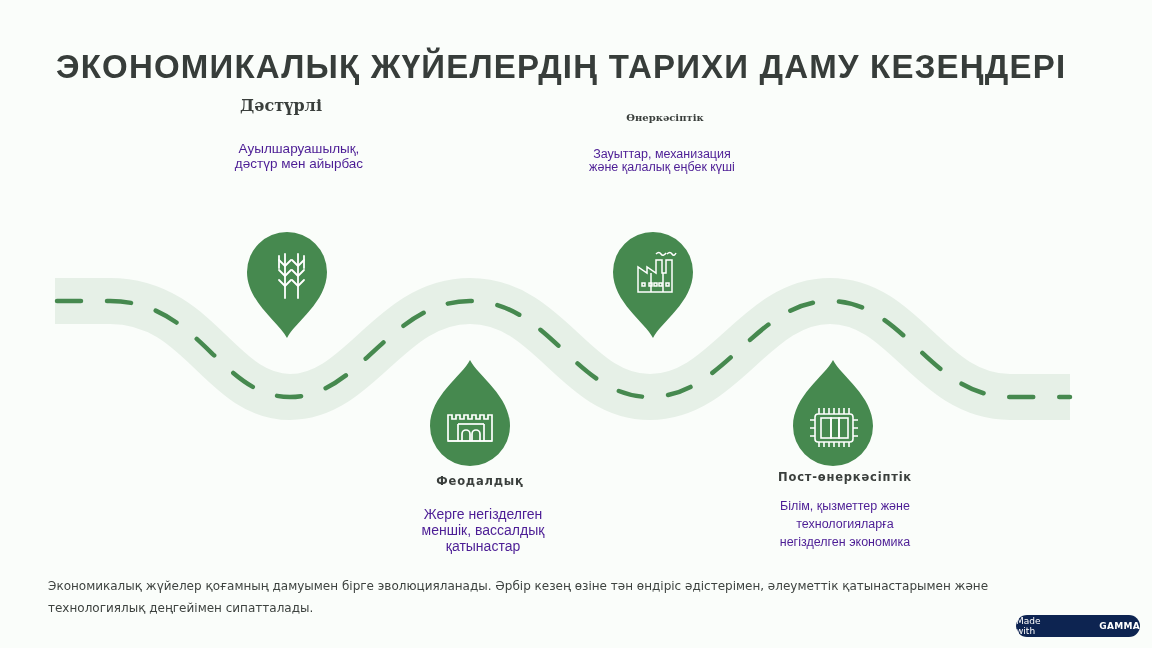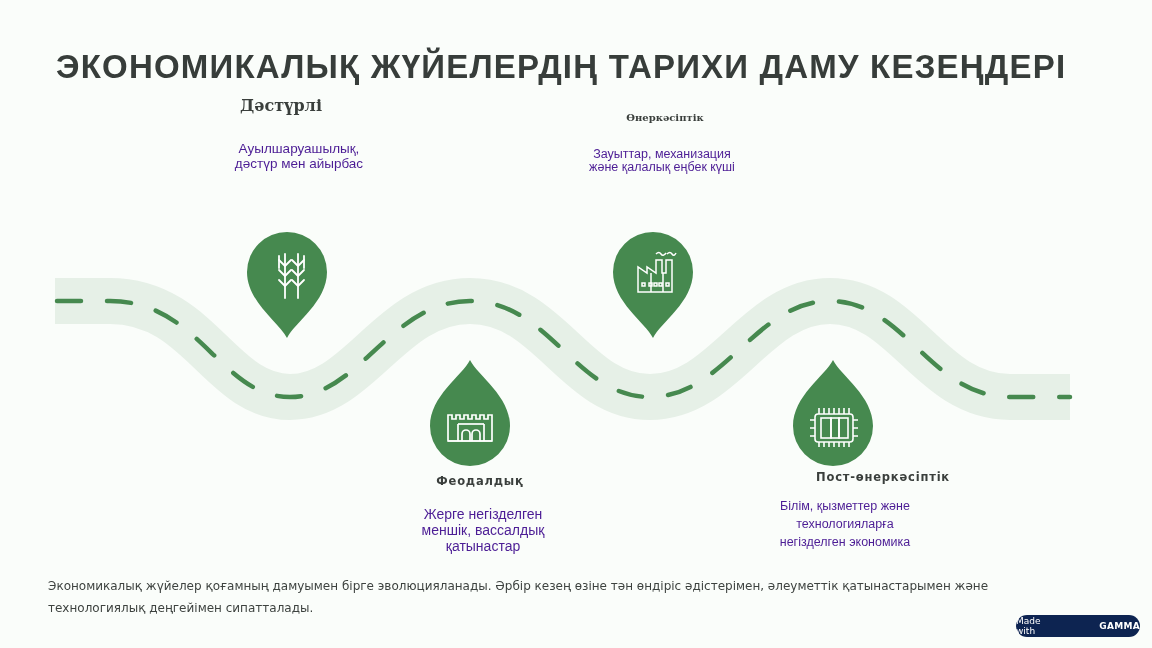--- a/index.html
+++ b/index.html
@@ -104,21 +104,21 @@
   <g fill="none" stroke="#ffffff" stroke-width="1.6">
     <rect x="24" y="56" width="38" height="28" rx="3"></rect>
     <rect x="30" y="60" width="10" height="20"></rect>
     <rect x="40" y="60" width="8" height="20"></rect>
     <rect x="48" y="60" width="9" height="20"></rect>
     <path d="M28 50 L28 56 M33 50 L33 56 M38 50 L38 56 M43 50 L43 56 M48 50 L48 56 M53 50 L53 56 M58 50 L58 56"></path>
     <path d="M28 84 L28 89 M33 84 L33 89 M38 84 L38 89 M43 84 L43 89 M48 84 L48 89 M53 84 L53 89 M58 84 L58 89"></path>
     <path d="M19 62 L24 62 M19 70 L24 70 M19 78 L24 78 M62 62 L67 62 M62 70 L67 70 M62 78 L67 78"></path>
   </g>
 </svg>
-<div class="stage-title sans-b" style="left:788px; top:470px; width:190px; font-size:11.5px;">Пост-өнеркәсіптік</div>
+<div class="stage-title sans-b" style="left:750px; top:470px; width:190px; font-size:11.5px;">Пост-өнеркәсіптік</div>
 <div class="stage-desc" style="left:745px; top:497px; width:200px; font-size:12.5px; line-height:18px;">Білім, қызметтер және
 технологияларға
 негізделген экономика</div>
 
 <p class="footer-text">Экономикалық жүйелер қоғамның дамуымен бірге эволюцияланады. Әрбір кезең өзіне тән өндіріс әдістерімен, әлеуметтік қатынастарымен және технологиялық деңгейімен сипатталады.</p>
 
 <div class="badge">
   <span>Made with</span>
   <b>GAMMA</b>
 </div>

